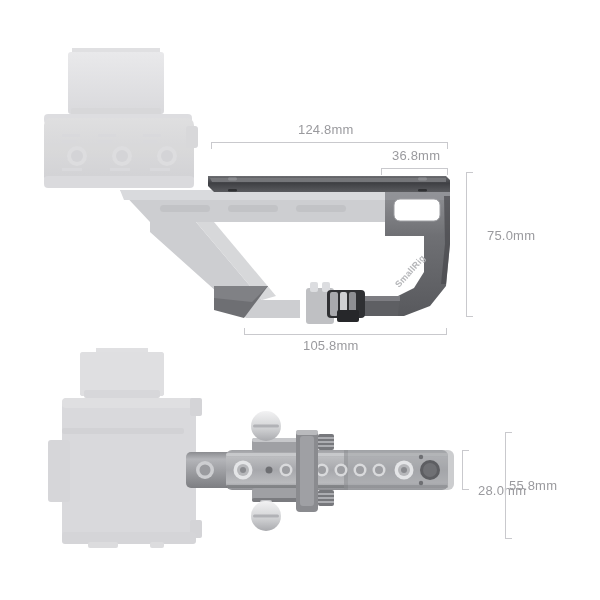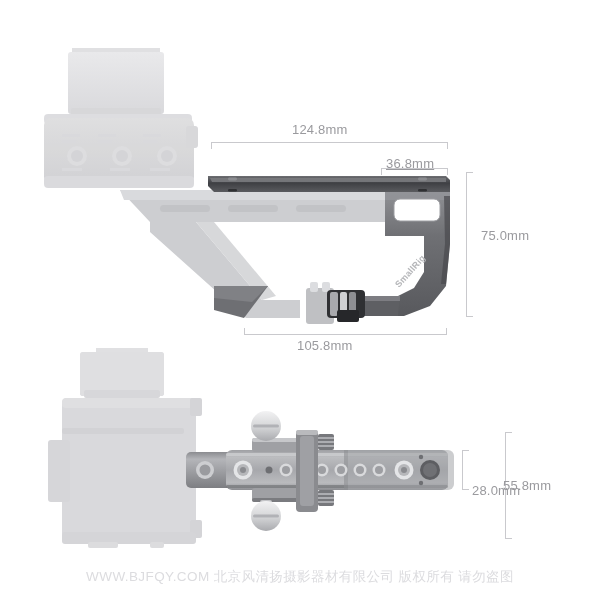--- a/index.html
+++ b/index.html
@@ -19,20 +19,21 @@
   }
 
   
   .dim-label {
     position: absolute;
     color: #9a9a9e;
     font-size: 13px;
     letter-spacing: .2px;
     white-space: nowrap;
     font-family: "Liberation Sans", sans-serif;
+    margin-left: 6px;
   }
   
   .hbracket {
     position: absolute;
     border-top: 1px solid #c9c9cd;
     border-left: 1px solid #c9c9cd;
     border-right: 1px solid #c9c9cd;
     height: 7px;
     box-sizing: border-box;
   }
@@ -196,21 +197,21 @@
 
         <text x="399" y="288" transform="rotate(-48 399 288)" font-family="Liberation Sans, sans-serif" font-size="9" font-weight="bold" fill="#b6b7ba" letter-spacing="0.2">SmallRig</text>
       </g>
     </svg>
   </div>
 
   <div class="hbracket" style="left:211px; top:142px; width:237px;"></div>
   <div class="dim-label" style="left:292px; top:122px;">124.8mm</div>
 
   <div class="hbracket" style="left:381px; top:168px; width:67px;"></div>
-  <div class="dim-label" style="left:386px; top:156px;text-decoration:underline;">36.8mm</div>
+  <div class="dim-label" style="left:386px; top:148px;">36.8mm</div>
 
   <div class="vbracket" style="left:466px; top:172px; height:145px;"></div>
   <div class="dim-label" style="left:481px; top:228px;">75.0mm</div>
 
   <div class="hbracket down" style="left:244px; top:328px; width:203px;"></div>
   <div class="dim-label" style="left:297px; top:338px;">105.8mm</div>
 
   <div class="art" style="left:0px; top:340px; width:600px; height:230px;">
     <svg width="600" height="230" viewBox="0 0 600 230" xmlns="http://www.w3.org/2000/svg">
       <defs>
@@ -327,15 +328,14 @@
       </g>
     </svg>
   </div>
 
   <div class="vbracket" style="left:462px; top:450px; height:40px;"></div>
   <div class="dim-label" style="left:472px; top:483px;">28.0mm</div>
 
   <div class="vbracket" style="left:505px; top:432px; height:107px;"></div>
   <div class="dim-label" style="left:503px; top:478px;">55.8mm</div>
 
-  <div class="watermark">WWW.BJFQY.COM 北京风清扬摄影器材有限公司 版权所有 请勿盗图</div>
 
 </div>
 
 </body></html>

